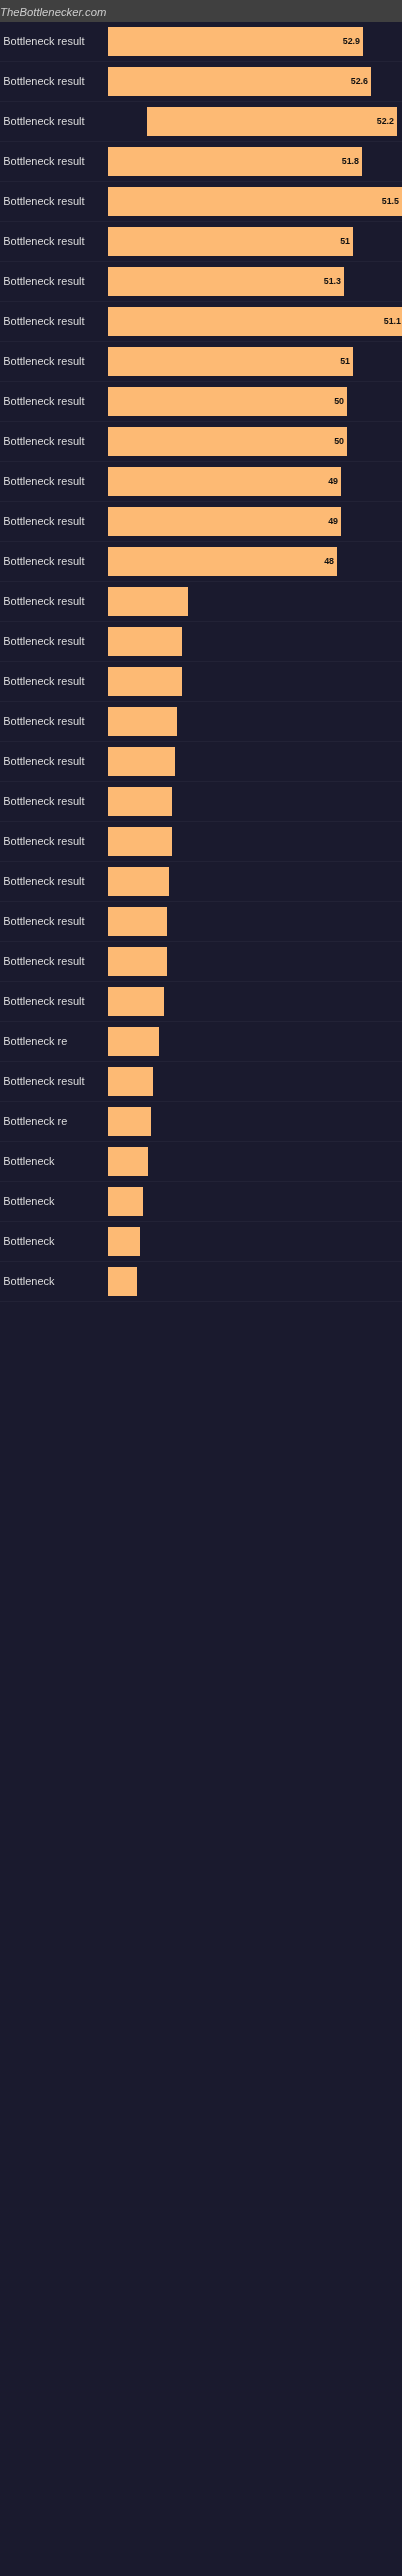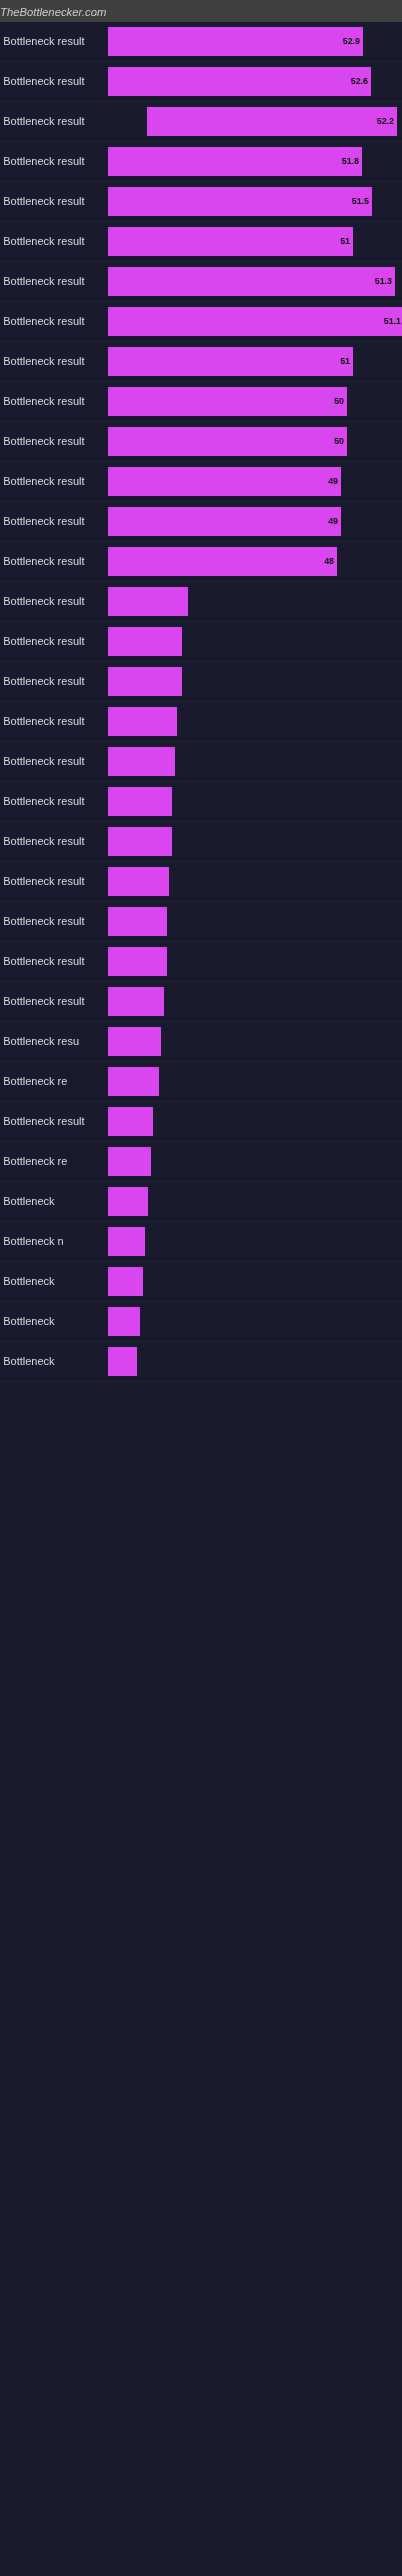--- a/index.html
+++ b/index.html
@@ -34,21 +34,21 @@
       white-space: nowrap;
       width: 105px;
       flex-shrink: 0;
     }
     .entry-bar-wrap {
       flex: 1;
       display: flex;
       align-items: center;
     }
     .entry-bar {
-      background: #d946ef;
+      background: #fdba74;
       height: 29px;
       display: flex;
       align-items: center;
       justify-content: flex-end;
       padding-right: 3.2px;
     }
     .entry-val {
       color: #111;
       font-size: 8.9px;
       font-weight: bold;
@@ -90,37 +90,37 @@
       <span class="entry-label">Bottleneck result</span>
       <div class="entry-bar-wrap">
         <div class="entry-bar" style="width:254px;">
           <span class="entry-val">51.8</span>
         </div>
       </div>
     </div>
     <div class="entry">
       <span class="entry-label">Bottleneck result</span>
       <div class="entry-bar-wrap">
-        <div class="entry-bar" style="width:264px;">
+        <div class="entry-bar" style="width:294px;">
           <span class="entry-val">51.5</span>
         </div>
       </div>
     </div>
     <div class="entry">
       <span class="entry-label">Bottleneck result</span>
       <div class="entry-bar-wrap">
         <div class="entry-bar" style="width:245px;">
           <span class="entry-val">51</span>
         </div>
       </div>
     </div>
     <div class="entry">
       <span class="entry-label">Bottleneck result</span>
       <div class="entry-bar-wrap">
-        <div class="entry-bar" style="width:287px;">
+        <div class="entry-bar" style="width:236px;">
           <span class="entry-val">51.3</span>
         </div>
       </div>
     </div>
     <div class="entry">
       <span class="entry-label">Bottleneck result</span>
       <div class="entry-bar-wrap">
         <div class="entry-bar" style="width:296px;">
           <span class="entry-val">51.1</span>
         </div>
@@ -256,28 +256,20 @@
     </div>
     <div class="entry">
       <span class="entry-label">Bottleneck result</span>
       <div class="entry-bar-wrap">
         <div class="entry-bar" style="width:56px;">
           <span class="entry-val"></span>
         </div>
       </div>
     </div>
     <div class="entry">
-      <span class="entry-label">Bottleneck resu</span>
-      <div class="entry-bar-wrap">
-        <div class="entry-bar" style="width:53px;">
-          <span class="entry-val"></span>
-        </div>
-      </div>
-    </div>
-    <div class="entry">
       <span class="entry-label">Bottleneck re</span>
       <div class="entry-bar-wrap">
         <div class="entry-bar" style="width:51px;">
           <span class="entry-val"></span>
         </div>
       </div>
     </div>
     <div class="entry">
       <span class="entry-label">Bottleneck result</span>
       <div class="entry-bar-wrap">
@@ -291,28 +283,20 @@
       <div class="entry-bar-wrap">
         <div class="entry-bar" style="width:43px;">
           <span class="entry-val"></span>
         </div>
       </div>
     </div>
     <div class="entry">
       <span class="entry-label">Bottleneck</span>
       <div class="entry-bar-wrap">
         <div class="entry-bar" style="width:40px;">
-          <span class="entry-val"></span>
-        </div>
-      </div>
-    </div>
-    <div class="entry">
-      <span class="entry-label">Bottleneck n</span>
-      <div class="entry-bar-wrap">
-        <div class="entry-bar" style="width:37px;">
           <span class="entry-val"></span>
         </div>
       </div>
     </div>
     <div class="entry">
       <span class="entry-label">Bottleneck</span>
       <div class="entry-bar-wrap">
         <div class="entry-bar" style="width:35px;">
           <span class="entry-val"></span>
         </div>

